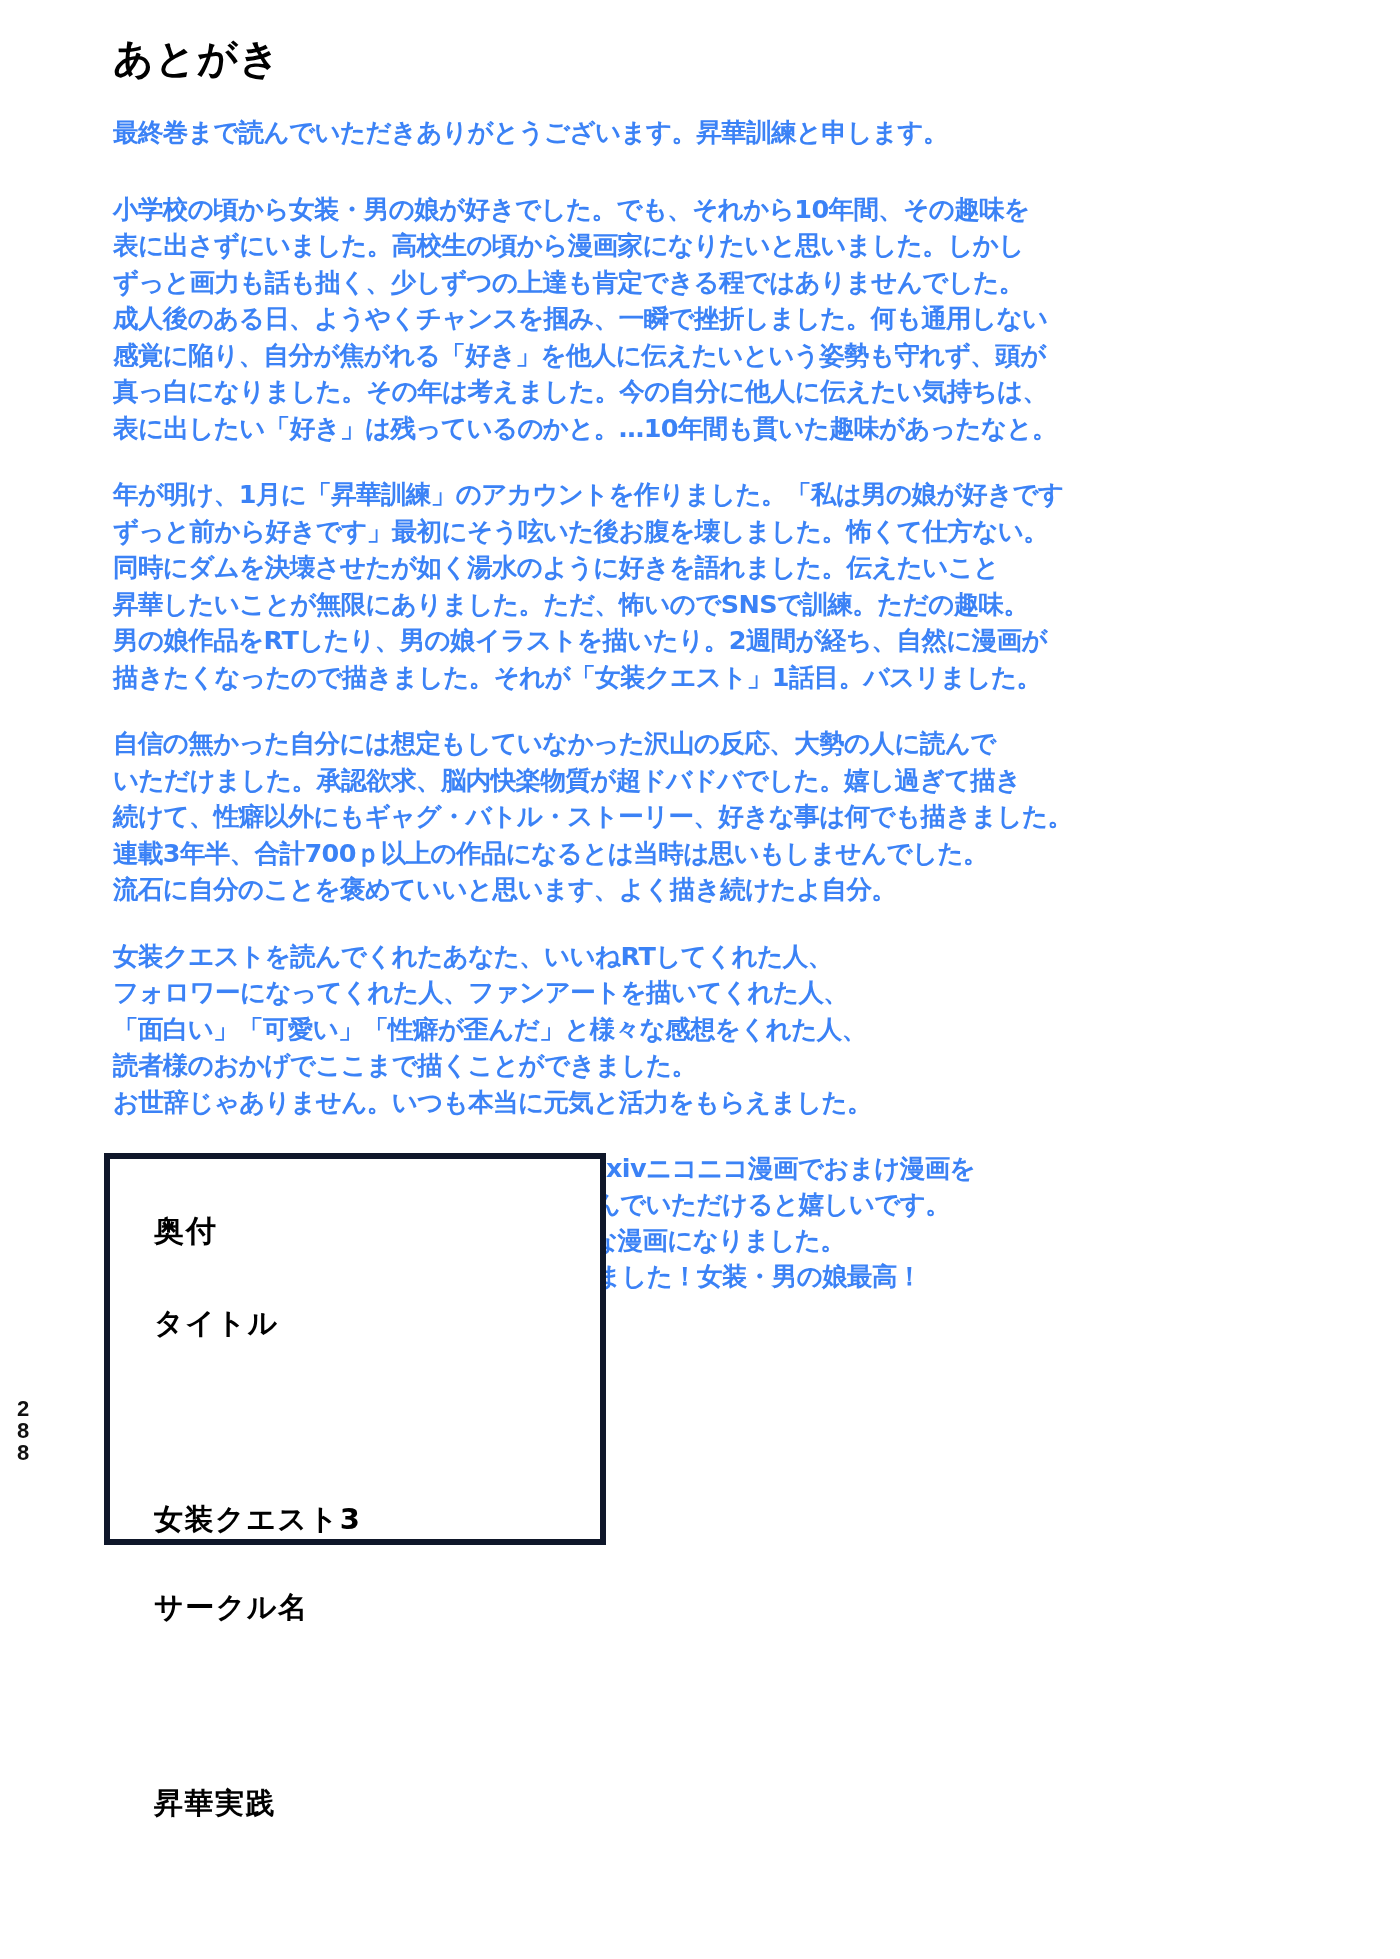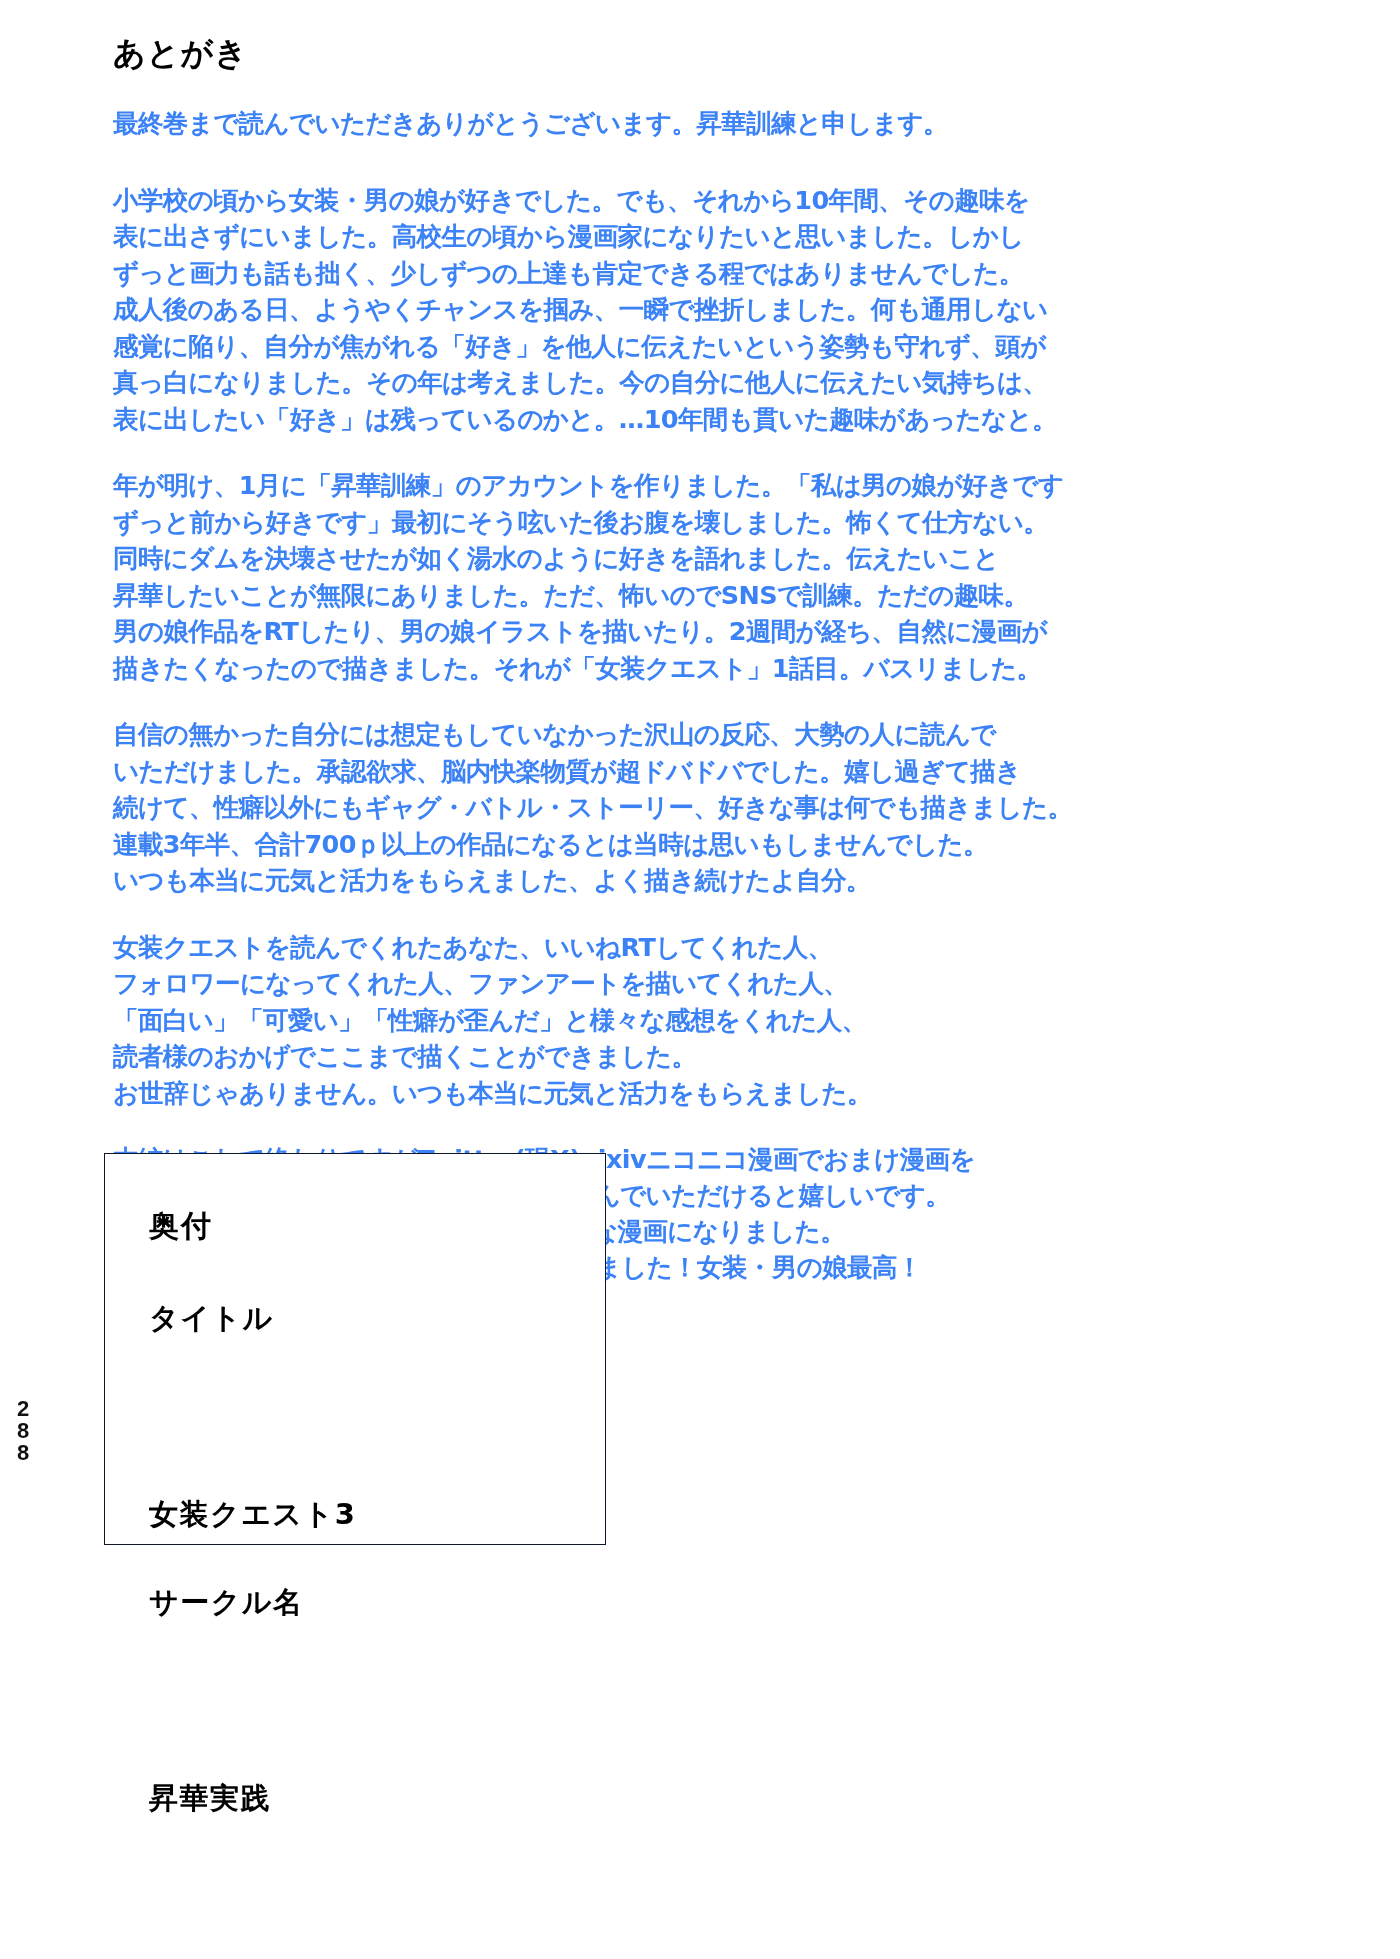--- a/index.html
+++ b/index.html
@@ -43,21 +43,21 @@
   
   .content {
     position: absolute;
     left: 113px;
     top: 36px;
     width: 1180px;
   }
 
   .afterword-title {
     font-family: "DejaVu Serif", "Liberation Serif", serif;
-    font-size: 32px;
+    font-size: 40px;
     font-weight: 700;
     line-height: 1.1;
     margin: 0 0 34px 0;
     letter-spacing: 1px;
     color: #000;
   }
 
   .para {
     font-family: "DejaVu Sans", "Liberation Sans", sans-serif;
     font-size: 25.5px;
@@ -75,21 +75,21 @@
     line-height: 36px;
   }
 
   
   .colophon {
     position: absolute;
     left: 104px;
     top: 1153px;
     width: 502px;
     height: 392px;
-    border: 1px solid #0f172a;
+    border: 6px solid #0f172a;
     box-sizing: border-box;
     background: #fff;
   }
   .colophon-inner {
     padding: 52px 0 0 44px;
   }
   .colophon-heading {
     font-family: "DejaVu Sans", "Liberation Sans", sans-serif;
     font-size: 30px;
     font-weight: 700;
@@ -149,21 +149,21 @@
 ずっと前から好きです」最初にそう呟いた後お腹を壊しました。怖くて仕方ない。
 同時にダムを決壊させたが如く湯水のように好きを語れました。伝えたいこと
 昇華したいことが無限にありました。ただ、怖いのでSNSで訓練。ただの趣味。
 男の娘作品をRTしたり、男の娘イラストを描いたり。2週間が経ち、自然に漫画が
 描きたくなったので描きました。それが「女装クエスト」1話目。バスリました。</p>
 
     <p class="para">自信の無かった自分には想定もしていなかった沢山の反応、大勢の人に読んで
 いただけました。承認欲求、脳内快楽物質が超ドバドバでした。嬉し過ぎて描き
 続けて、性癖以外にもギャグ・バトル・ストーリー、好きな事は何でも描きました。
 連載3年半、合計700ｐ以上の作品になるとは当時は思いもしませんでした。
-いつも本当に元気と活力をもらえました、よく描き続けたよ自分。</p>
+流石に自分のことを褒めていいと思います、よく描き続けたよ自分。</p>
 
     <p class="para">女装クエストを読んでくれたあなた、いいねRTしてくれた人、
 フォロワーになってくれた人、ファンアートを描いてくれた人、
 「面白い」「可愛い」「性癖が歪んだ」と様々な感想をくれた人、
 読者様のおかげでここまで描くことができました。
 お世辞じゃありません。いつも本当に元気と活力をもらえました。</p>
 
     <p class="para tight">本編はこれで終わりですがTwitter(現X)pixivニコニコ漫画でおまけ漫画を
 気が済むよう気ままに描くつもりなので読んでいただけると嬉しいです。
 「女装クエスト」は自分にとって宝物の様な漫画になりました。

